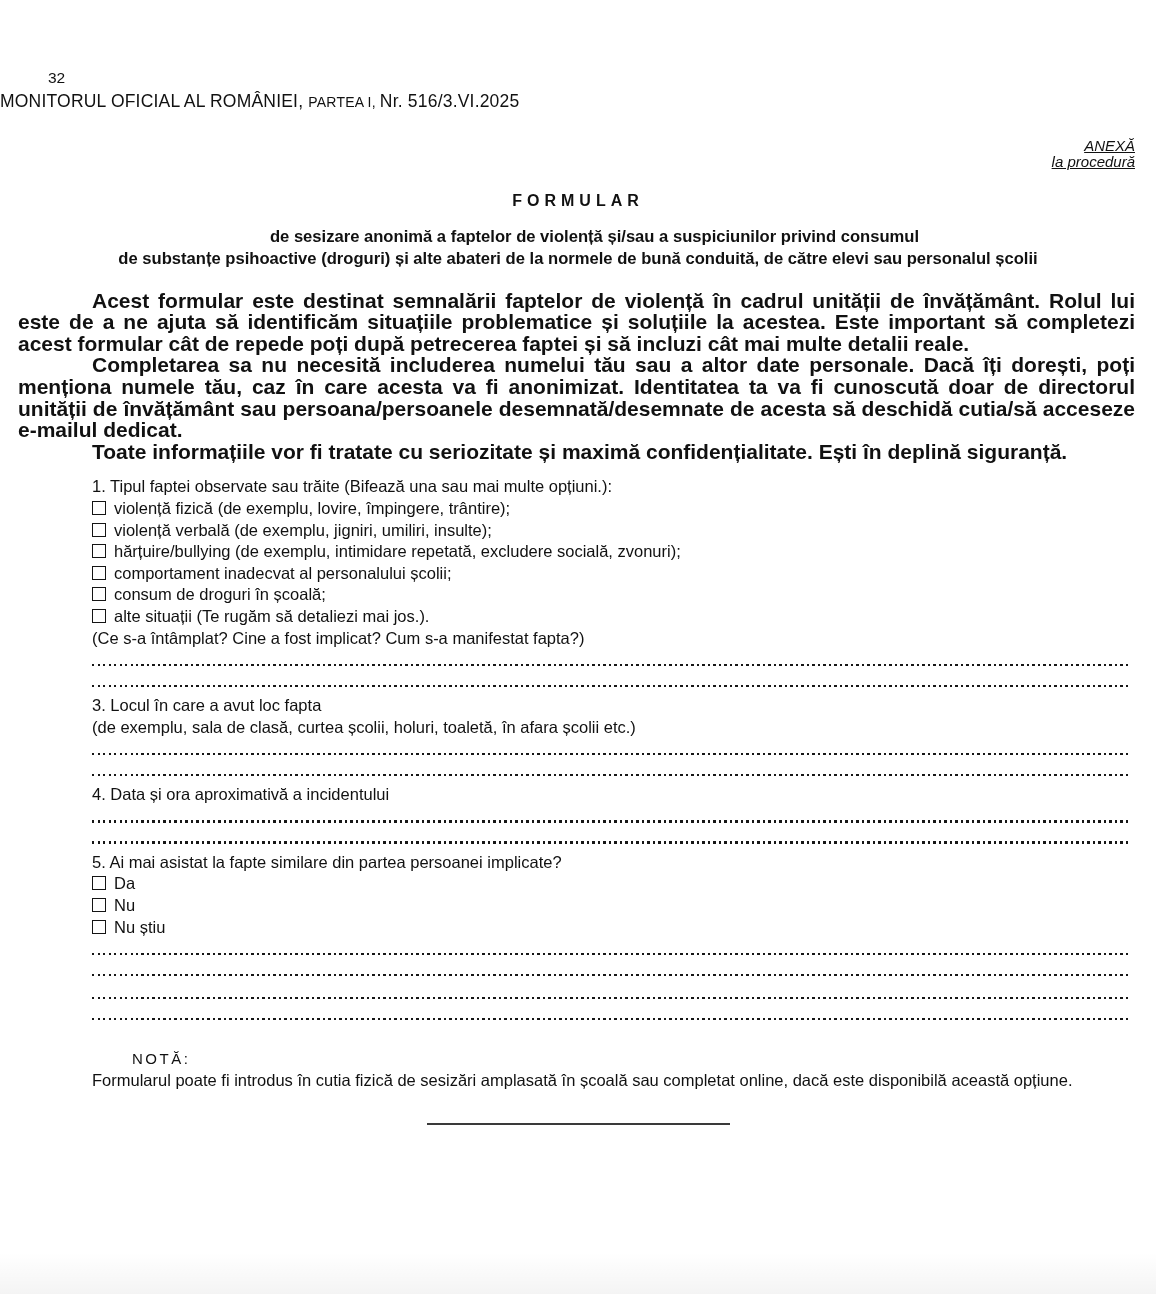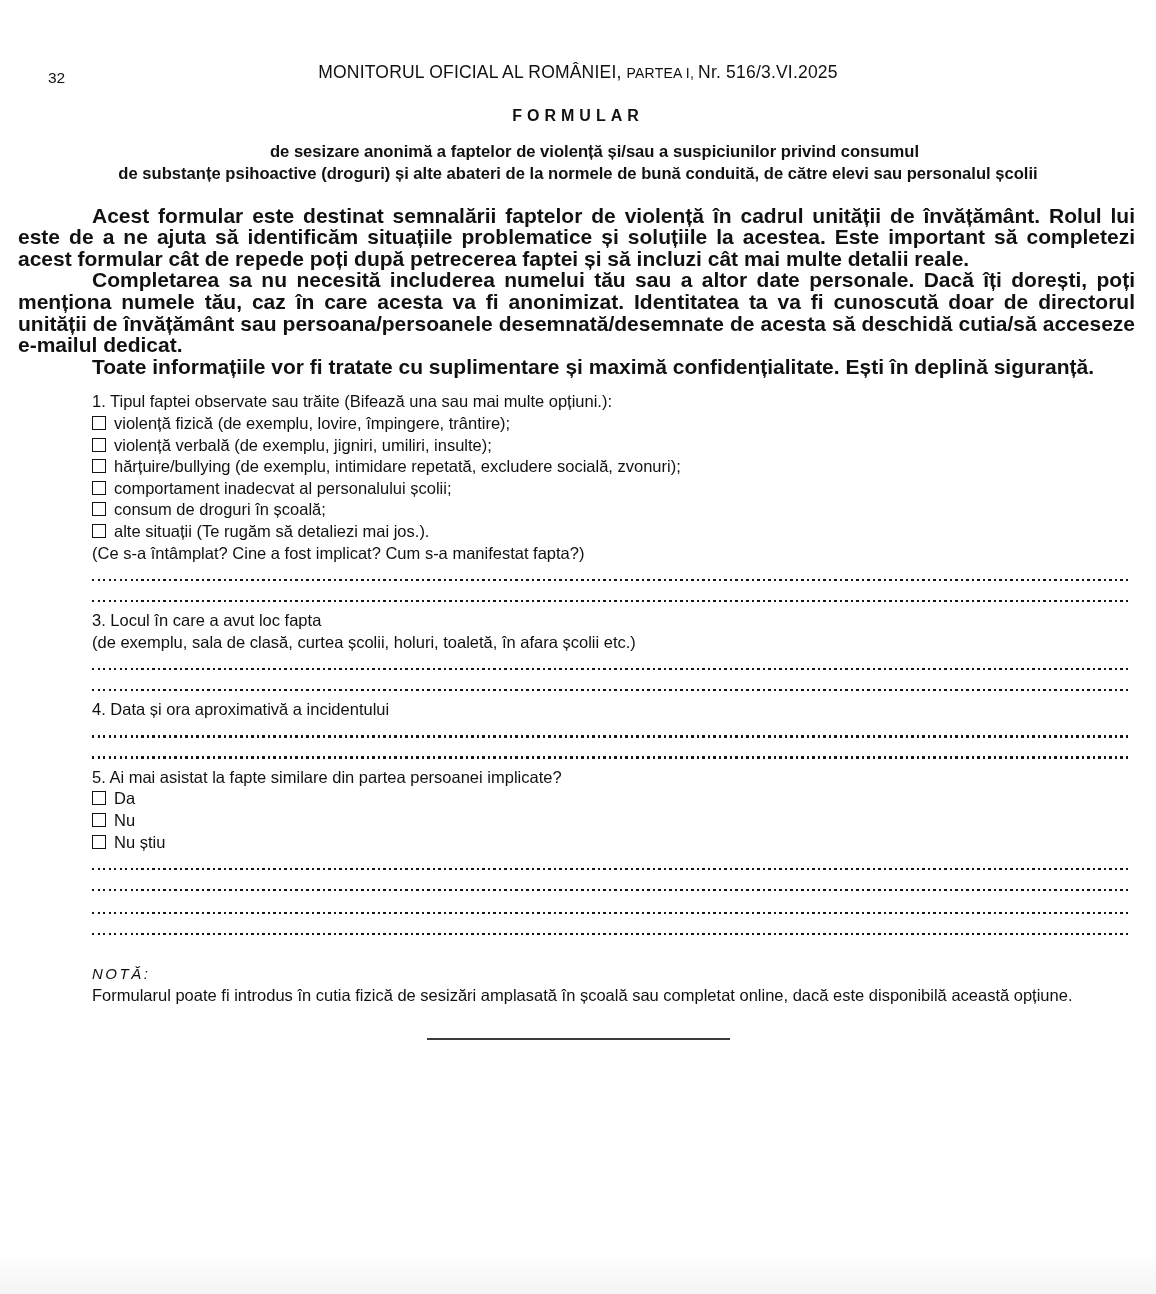--- a/index.html
+++ b/index.html
@@ -3,23 +3,23 @@
 <meta charset="utf-8">
 <style>
   html,body{margin:0;padding:0;background:#ffffff;}
   body{width:1156px;height:1294px;overflow:hidden;
        font-family:"Liberation Sans","DejaVu Sans",sans-serif;color:#111;}
   .page{position:relative;width:1156px;height:1294px;background:#fff;}
   .page-fade{position:absolute;left:0;right:0;bottom:0;height:42px;
        background:linear-gradient(to bottom,rgba(0,0,0,0),rgba(0,0,0,0.045));pointer-events:none;}
 
   
-  .header-row{position:relative;padding-top:62px;height:22px;}
+  .header-row{position:relative;padding-top:91px;height:22px;}
   .page-num{position:absolute;left:48px;top:69px;font-size:15.5px;}
-  .header-center{text-align:center;font-size:17.5px;letter-spacing:.2px;white-space:nowrap;}
+  .header-center{text-align:left;font-size:17.5px;letter-spacing:.2px;white-space:nowrap;}
   .h-part{font-size:14px;}
 
   
   .annex{margin-top:25px;padding-right:21px;text-align:right;
          font-style:italic;font-size:15px;line-height:15.5px;}
   .annex span{text-decoration:underline;}
 
   
   .form-title{margin-top:23px;text-align:center;font-weight:bold;font-size:16px;
               letter-spacing:5px;line-height:18px;}
@@ -35,47 +35,51 @@
   .line{white-space:nowrap;}
   .cb-box{display:inline-block;width:12px;height:12px;border:1.6px solid #141414;
           margin-right:8px;vertical-align:-1px;background:#fff;}
   .dots-group{margin:2px 0 2px 0;}
   .dotline{height:21px;position:relative;}
   .dotline::after{content:"";position:absolute;left:0;right:0;bottom:6px;height:2.4px;
           background-image:repeating-linear-gradient(to right,#161616 0 2.4px,transparent 2.4px 5.5px);}
 
   
   .note-block{margin:22px 21px 0 18px;}
-  .note-label{margin-left:74px;font-size:15px;letter-spacing:2.5px;line-height:21.6px;font-style:italic;}
+  .note-label{margin-left:114px;font-size:15px;letter-spacing:2.5px;line-height:21.6px;}
   .note-text{margin:0;font-size:16.5px;line-height:21.6px;text-align:justify;text-indent:74px;}
 
   
   .sig-line{margin:32px auto 0 auto;width:303px;height:0;border-top:2px solid #3a3a3a;}
 </style>
 </head>
 <body>
 
 <div class="page">
 
   <div class="header-row">
     <span class="page-num">32</span>
     <div class="header-center">
       <span>MONITORUL OFICIAL AL ROMÂNIEI, </span><span class="h-part">PARTEA I, </span><span>Nr. 516/3.VI.2025</span>
     </div>
   </div>
 
+  <div class="annex">
+    <div><span>ANEXĂ</span></div>
+    <div><span>la procedură</span></div>
+  </div>
 
   <div class="form-title">FORMULAR</div>
   <div class="form-subtitle first">de sesizare anonimă a faptelor de violență și/sau a suspiciunilor privind consumul</div>
   <div class="form-subtitle">de substanțe psihoactive (droguri) și alte abateri de la normele de bună conduită, de către elevi sau personalul școlii</div>
 
   <div class="intro">
     <p class="para">Acest formular este destinat semnalării faptelor de violență în cadrul unității de învățământ. Rolul lui este de a ne ajuta să identificăm situațiile problematice și soluțiile la acestea. Este important să completezi acest formular cât de repede poți după petrecerea faptei și să incluzi cât mai multe detalii reale.</p>
     <p class="para">Completarea sa nu necesită includerea numelui tău sau a altor date personale. Dacă îți dorești, poți menționa numele tău, caz în care acesta va fi anonimizat. Identitatea ta va fi cunoscută doar de directorul unității de învățământ sau persoana/persoanele desemnată/desemnate de acesta să deschidă cutia/să acceseze e-mailul dedicat.</p>
-    <p class="para">Toate informațiile vor fi tratate cu suplimentare și maximă confidențialitate. Ești în deplină siguranță.</p>
+    <p class="para">Toate informațiile vor fi tratate cu seriozitate și maximă confidențialitate. Ești în deplină siguranță.</p>
   </div>
 
   <div class="form-body">
 
     <div class="line">1. Tipul faptei observate sau trăite (Bifează una sau mai multe opțiuni.):</div>
     <div class="line"><span class="cb-box"></span><span>violență fizică (de exemplu, lovire, împingere, trântire);</span></div>
     <div class="line"><span class="cb-box"></span><span>violență verbală (de exemplu, jigniri, umiliri, insulte);</span></div>
     <div class="line"><span class="cb-box"></span><span>hărțuire/bullying (de exemplu, intimidare repetată, excludere socială, zvonuri);</span></div>
     <div class="line"><span class="cb-box"></span><span>comportament inadecvat al personalului școlii;</span></div>
     <div class="line"><span class="cb-box"></span><span>consum de droguri în școală;</span></div>

